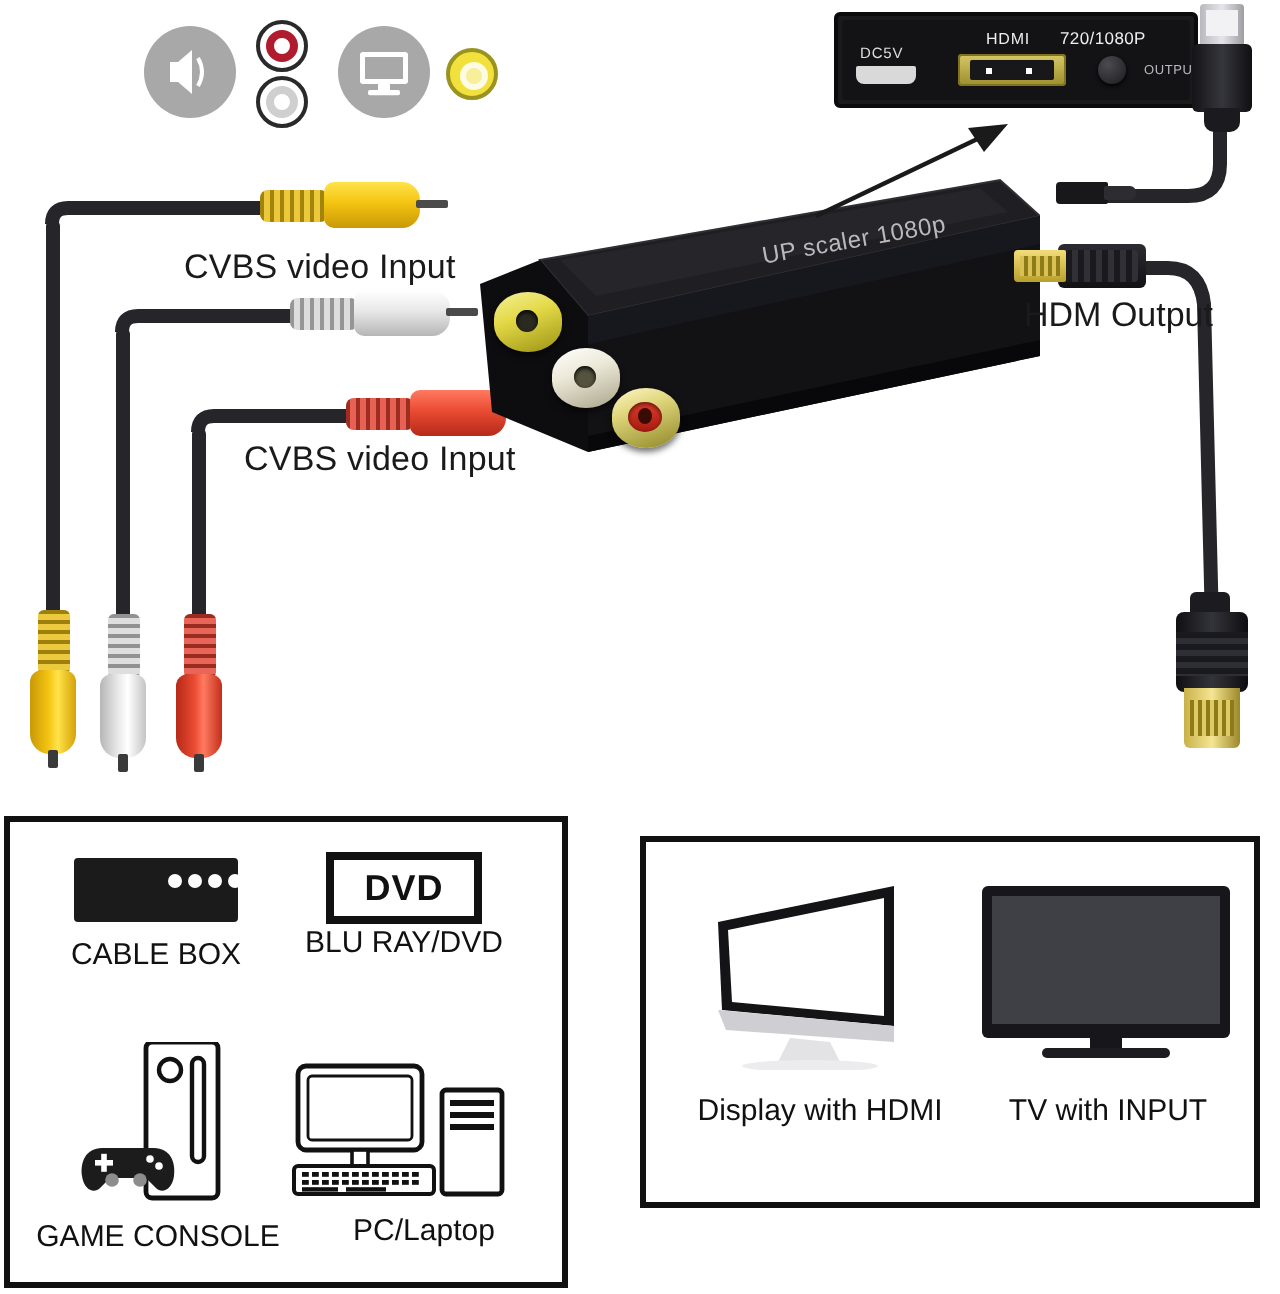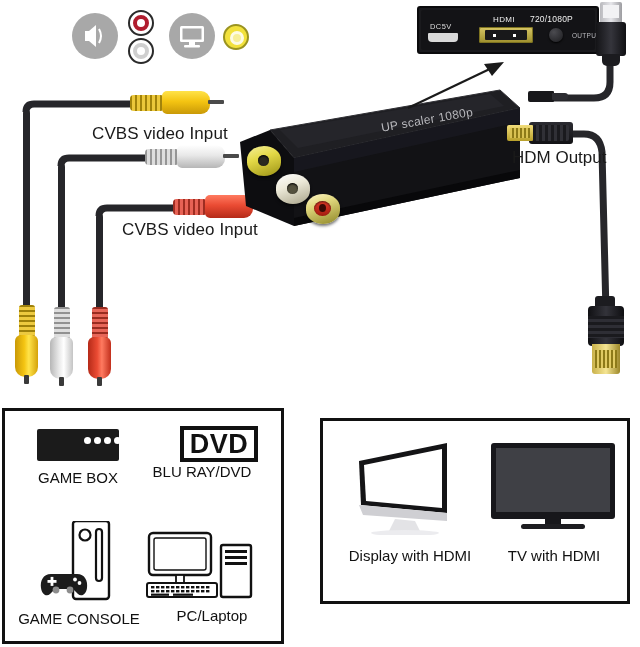--- a/index.html
+++ b/index.html
@@ -38,22 +38,22 @@
   .plugd .grip{position:absolute;border-radius:3px;}
   .plugd .ribs{position:absolute;top:0;left:0;right:0;bottom:0;border-radius:3px;
     background:repeating-linear-gradient(180deg, rgba(0,0,0,.32) 0 2px, rgba(255,255,255,.20) 2px 5px);}
   .plugd .tip{position:absolute;background:#3a3a3a;border-radius:1px;}
 
   
   .panel{position:absolute;background:#ffffff;border:3px solid #111;box-sizing:border-box;}
   .cap{position:absolute;text-align:center;font-size:15px;color:#111;white-space:nowrap;}
 
   .dvdbox{position:absolute;border:4px solid #111;background:#fff;box-sizing:border-box;
-    display:flex;align-items:center;justify-content:center;font-weight:bold;font-size:27px;
-    letter-spacing:.5px;color:#111;font-family:"Liberation Sans",sans-serif;margin-left:17px;}
+    display:flex;align-items:center;justify-content:center;font-weight:bold;font-size:18px;
+    letter-spacing:.5px;color:#111;font-family:"Liberation Sans",sans-serif;}
   .cbdot{position:absolute;width:7px;height:7px;border-radius:50%;background:#fff;}
 
   .arrow{position:absolute;}
 </style>
 </head>
 <body>
 
 <div class="stage">
 
   <div class="abs" style="left:70px;top:6px;width:190px;height:60px;">
@@ -287,21 +287,21 @@
   <div class="lbl lbl-hdmi-out" style="left:512px;top:148px;">HDM Output</div>
 
   <div class="panel" style="left:2px;top:408px;width:282px;height:236px;">
 
     <div style="position:absolute;left:32px;top:18px;width:82px;height:32px;background:#1b1b1b;border-radius:2px;">
       <div class="cbdot" style="left:47px;top:8px;"></div>
       <div class="cbdot" style="left:57px;top:8px;"></div>
       <div class="cbdot" style="left:67px;top:8px;"></div>
       <div class="cbdot" style="left:77px;top:8px;"></div>
     </div>
-    <div class="cap" style="left:8px;top:58px;width:130px;">GAME BOX</div>
+    <div class="cap" style="left:8px;top:58px;width:130px;">CABLE BOX</div>
 
     <div class="dvdbox" style="left:158px;top:15px;width:78px;height:36px;">DVD</div>
     <div class="cap" style="left:137px;top:52px;width:120px;">BLU RAY/DVD</div>
 
     <div style="position:absolute;left:58px;top:110px;width:52px;height:80px;">
       <svg width="52" height="80" viewBox="0 0 52 80" style="display:block">
         <rect x="10" y="0" width="36" height="78" rx="3" fill="#ffffff" stroke="#111" stroke-width="2.4"></rect>
         <circle cx="22" cy="14" r="5.5" fill="#ffffff" stroke="#111" stroke-width="2.2"></circle>
         <rect x="33" y="8" width="6" height="52" rx="3" fill="#ffffff" stroke="#111" stroke-width="2.2"></rect>
       </svg>
@@ -379,16 +379,16 @@
     <div class="cap" style="left:12px;top:126px;width:150px;">Display with HDMI</div>
 
     <div style="position:absolute;left:166px;top:20px;width:128px;height:92px;">
       <svg width="128" height="92" viewBox="0 0 128 92" style="display:block">
         <rect x="2" y="2" width="124" height="76" rx="3" fill="#17171b"></rect>
         <rect x="7" y="7" width="114" height="64" fill="#3f4045"></rect>
         <rect x="56" y="78" width="16" height="5" fill="#17171b"></rect>
         <rect x="32" y="83" width="64" height="5" rx="2.5" fill="#1d1d21"></rect>
       </svg>
     </div>
-    <div class="cap" style="left:176px;top:126px;width:110px;">TV with HDMI</div>
+    <div class="cap" style="left:176px;top:126px;width:110px;">TV with INPUT</div>
   </div>
 
 </div>
 
 </body></html>

